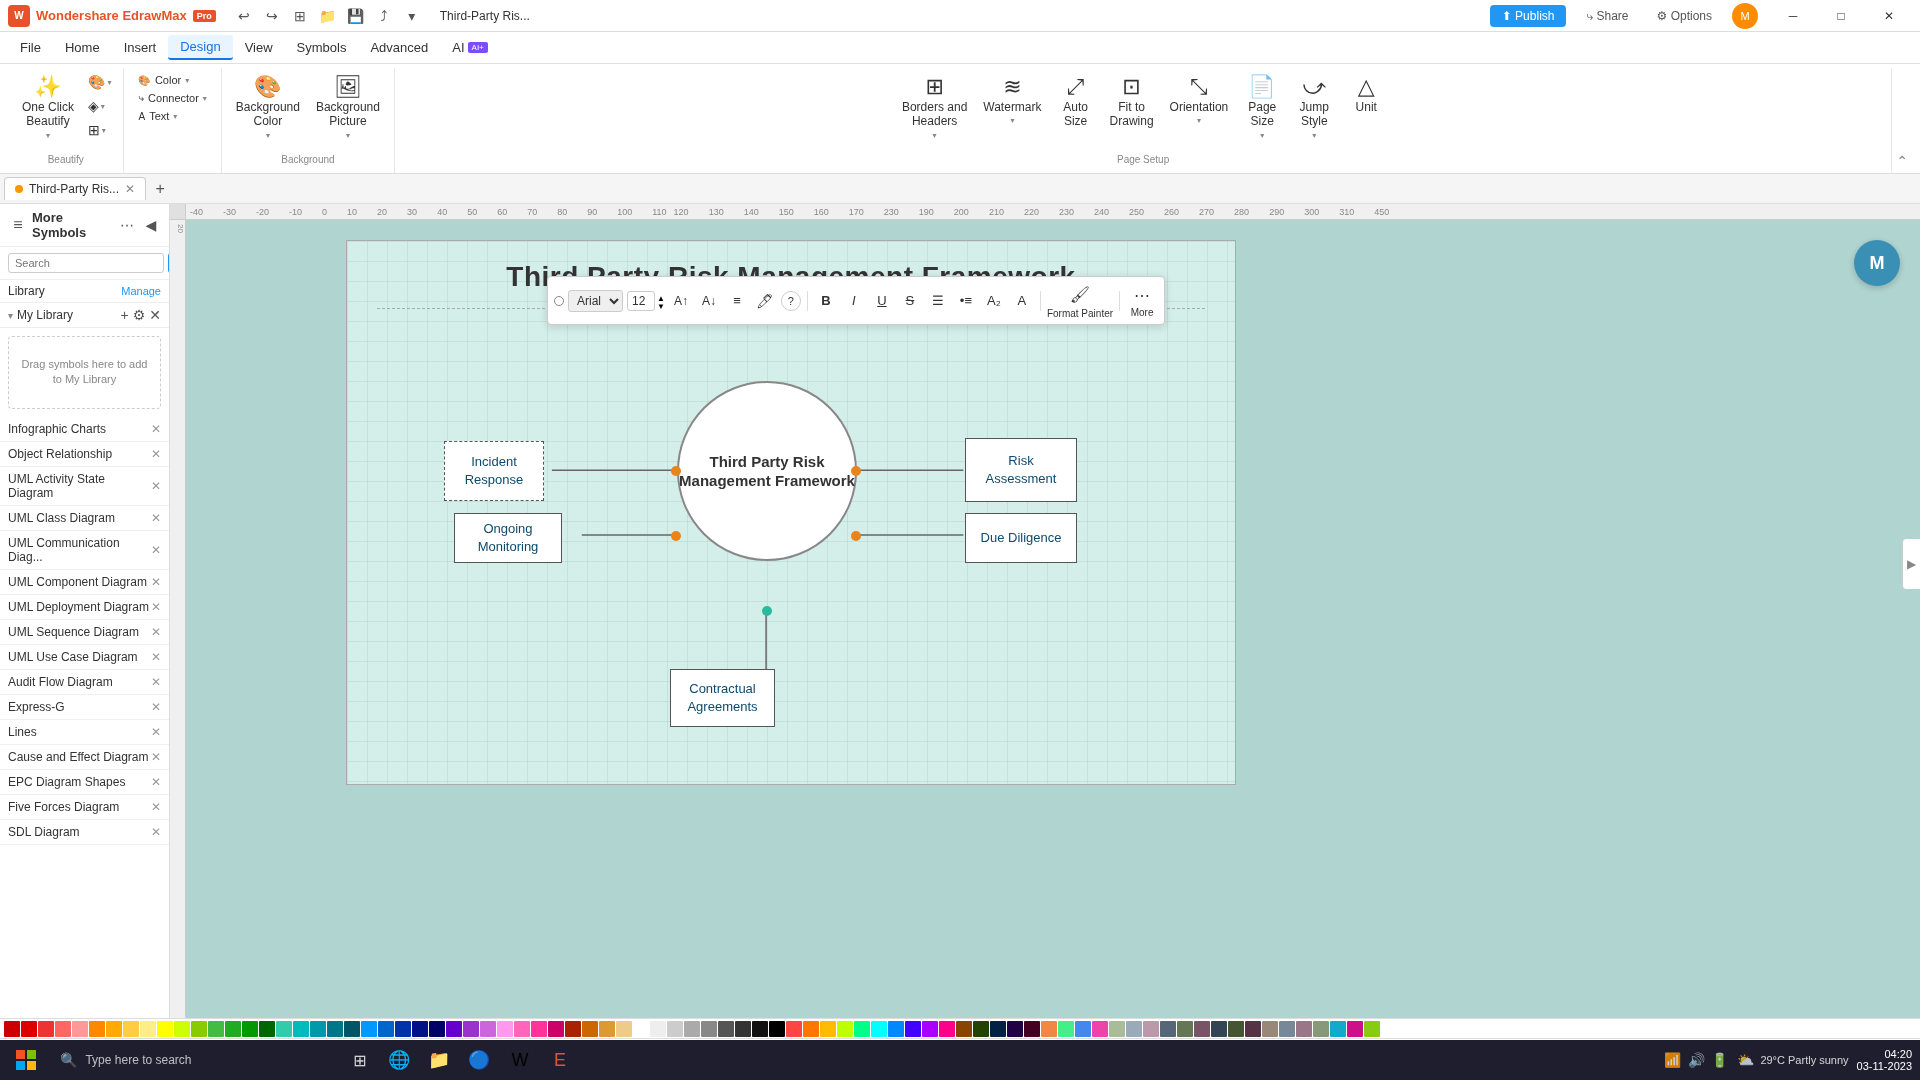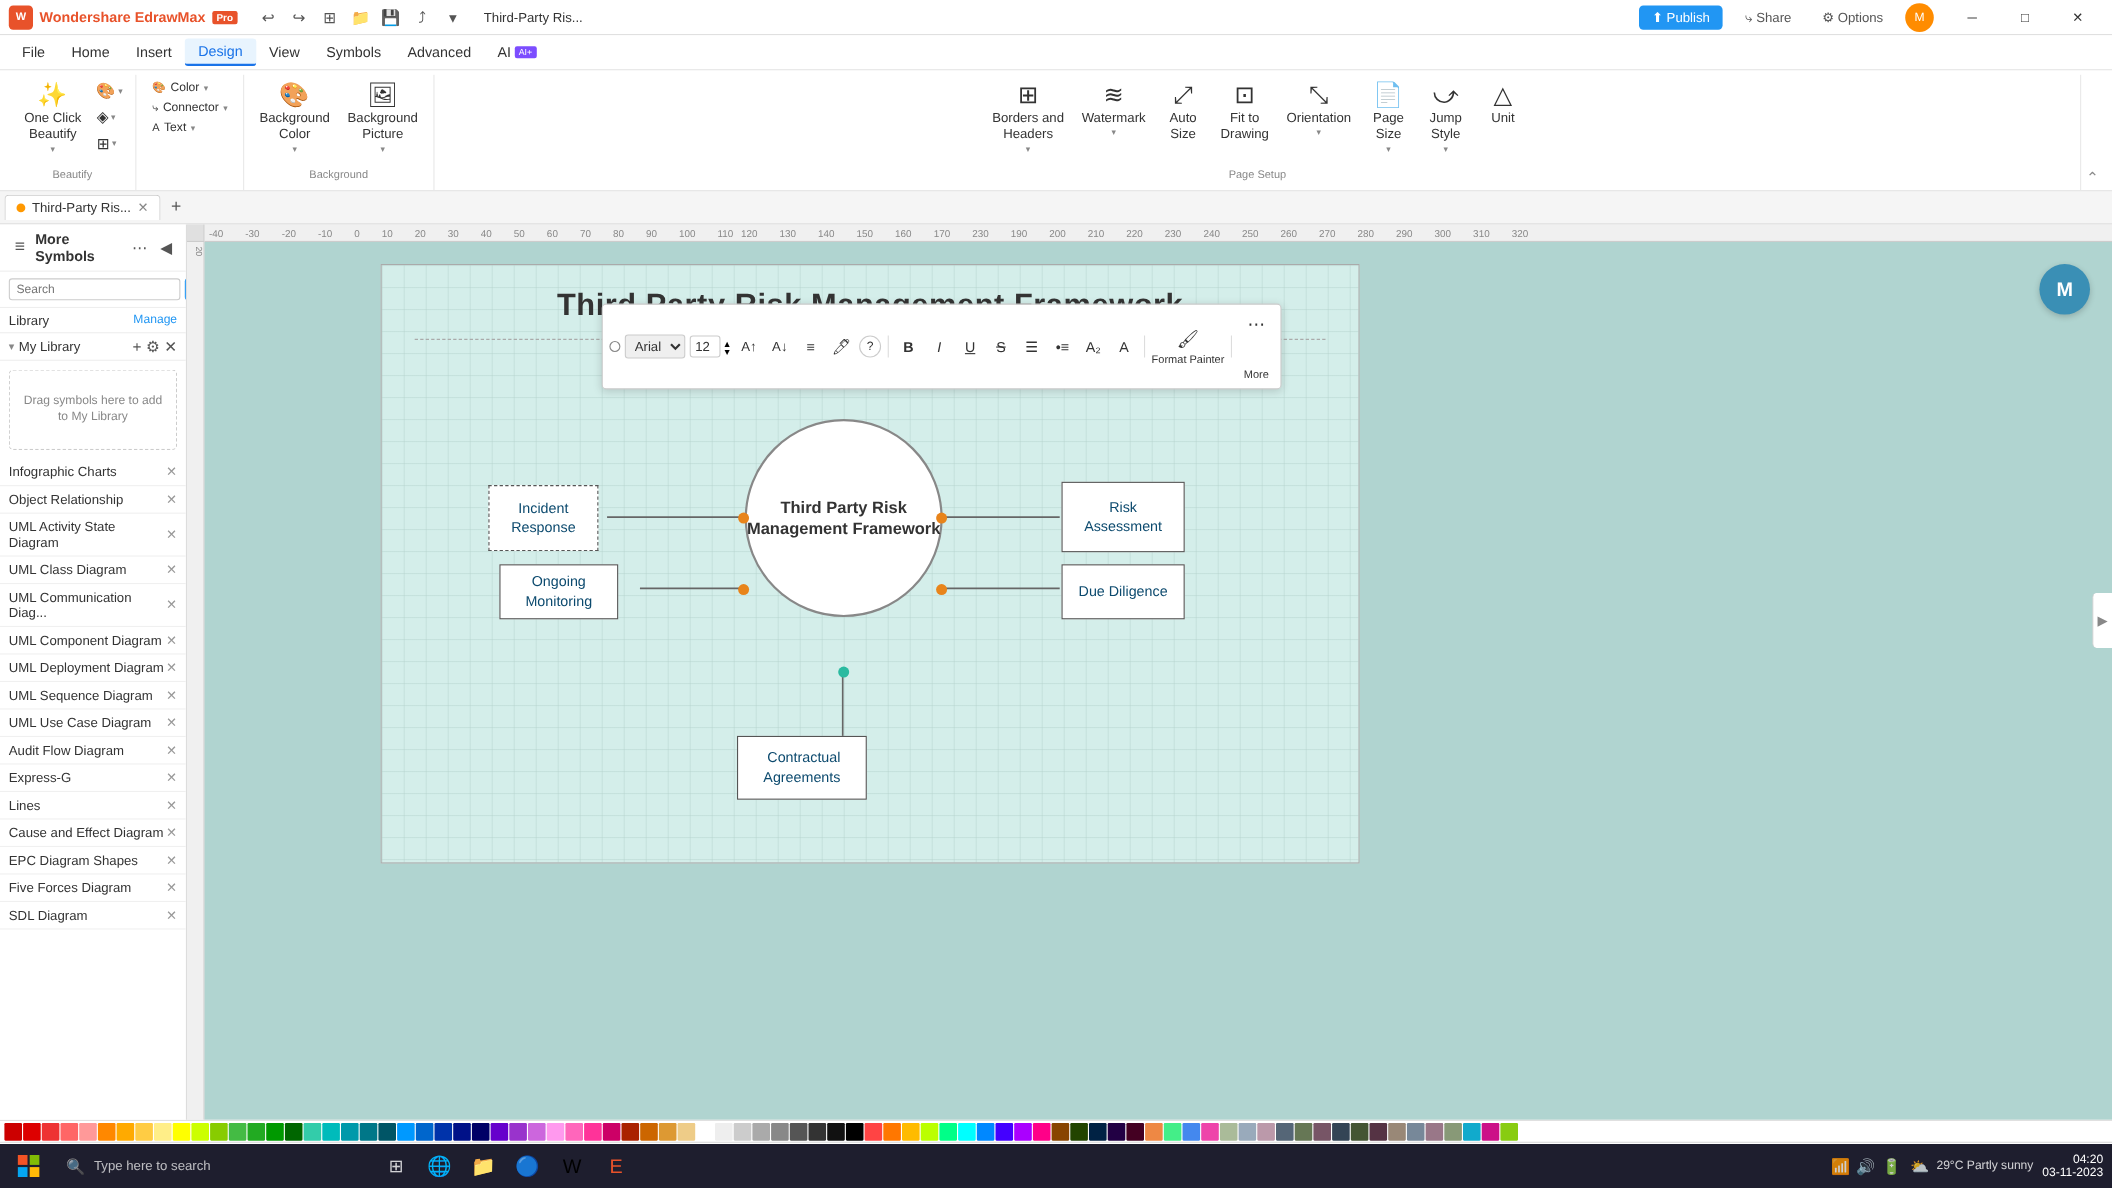--- a/index.html
+++ b/index.html
@@ -287,21 +287,21 @@
     .tt-font-name { font-size: 12px; color: #333; min-width: 45px; border: 1px solid #ccc; border-radius: 3px; padding: 2px 4px; }
     .tt-font-size { font-size: 12px; color: #333; width: 28px; border: 1px solid #ccc; border-radius: 3px; padding: 2px 4px; }
     .tt-separator { width: 1px; height: 20px; background: #ddd; margin: 0 2px; }
     .tt-bold { font-weight: bold; }
     .tt-italic { font-style: italic; }
     .tt-underline { text-decoration: underline; }
     .tt-strikethrough { text-decoration: line-through; }
     .tt-label { font-size: 10px; text-align: center; color: #333; }
     .tt-group { display: flex; flex-direction: column; align-items: center; gap: 1px; }
     .tt-more-group { display: flex; flex-direction: column; align-items: center; cursor: pointer; padding: 2px 4px; }
-    .tt-more-label { font-size: 10px; color: #333; margin-top: 29px; }
+    .tt-more-label { font-size: 10px; color: #333; }
 
     
     .status-bar {
       height: 30px;
       background: #fff;
       border-top: 1px solid #ddd;
       display: flex;
       align-items: center;
       padding: 0 12px;
       gap: 16px;
@@ -663,21 +663,21 @@
         <span style="margin-right:20px;">220</span>
         <span style="margin-right:20px;">230</span>
         <span style="margin-right:20px;">240</span>
         <span style="margin-right:20px;">250</span>
         <span style="margin-right:20px;">260</span>
         <span style="margin-right:20px;">270</span>
         <span style="margin-right:20px;">280</span>
         <span style="margin-right:20px;">290</span>
         <span style="margin-right:20px;">300</span>
         <span style="margin-right:20px;">310</span>
-        <span style="margin-right:20px;">320</span>
+        <span style="margin-right:20px;">450</span>
       </div>
     </div>
     <div class="canvas-content">
 
       <div class="ruler-v" style="font-size:8px;color:#888;writing-mode:vertical-rl;text-orientation:mixed;display:flex;flex-direction:column;gap:12px;padding-top:4px;overflow:hidden;">
         <span>20</span>
       </div>
 
       <div class="canvas-body">
 
@@ -718,21 +718,21 @@
           </div>
 
           <div class="sat-box" style="left:618px;top:197px;width:112px;height:64px;">
             <span>Risk<br>Assessment</span>
           </div>
 
           <div class="sat-box" style="left:618px;top:272px;width:112px;height:50px;">
             <span>Due Diligence</span>
           </div>
 
-          <div class="sat-box" style="left:323px;top:428px;width:118px;height:58px;text-align:right;">
+          <div class="sat-box" style="left:323px;top:428px;width:105px;height:58px;">
             <span>Contractual<br>Agreements</span>
           </div>
 
           <div class="text-toolbar">
             <div style="width:10px;height:10px;border-radius:50%;border:1.5px solid #888;display:inline-block;flex-shrink:0;"></div>
             <select class="tt-font-name">
               <option>Arial</option>
             </select>
             <div style="display:flex;align-items:flex-end;gap:2px;">
               <input type="text" class="tt-font-size" value="12" style="">

